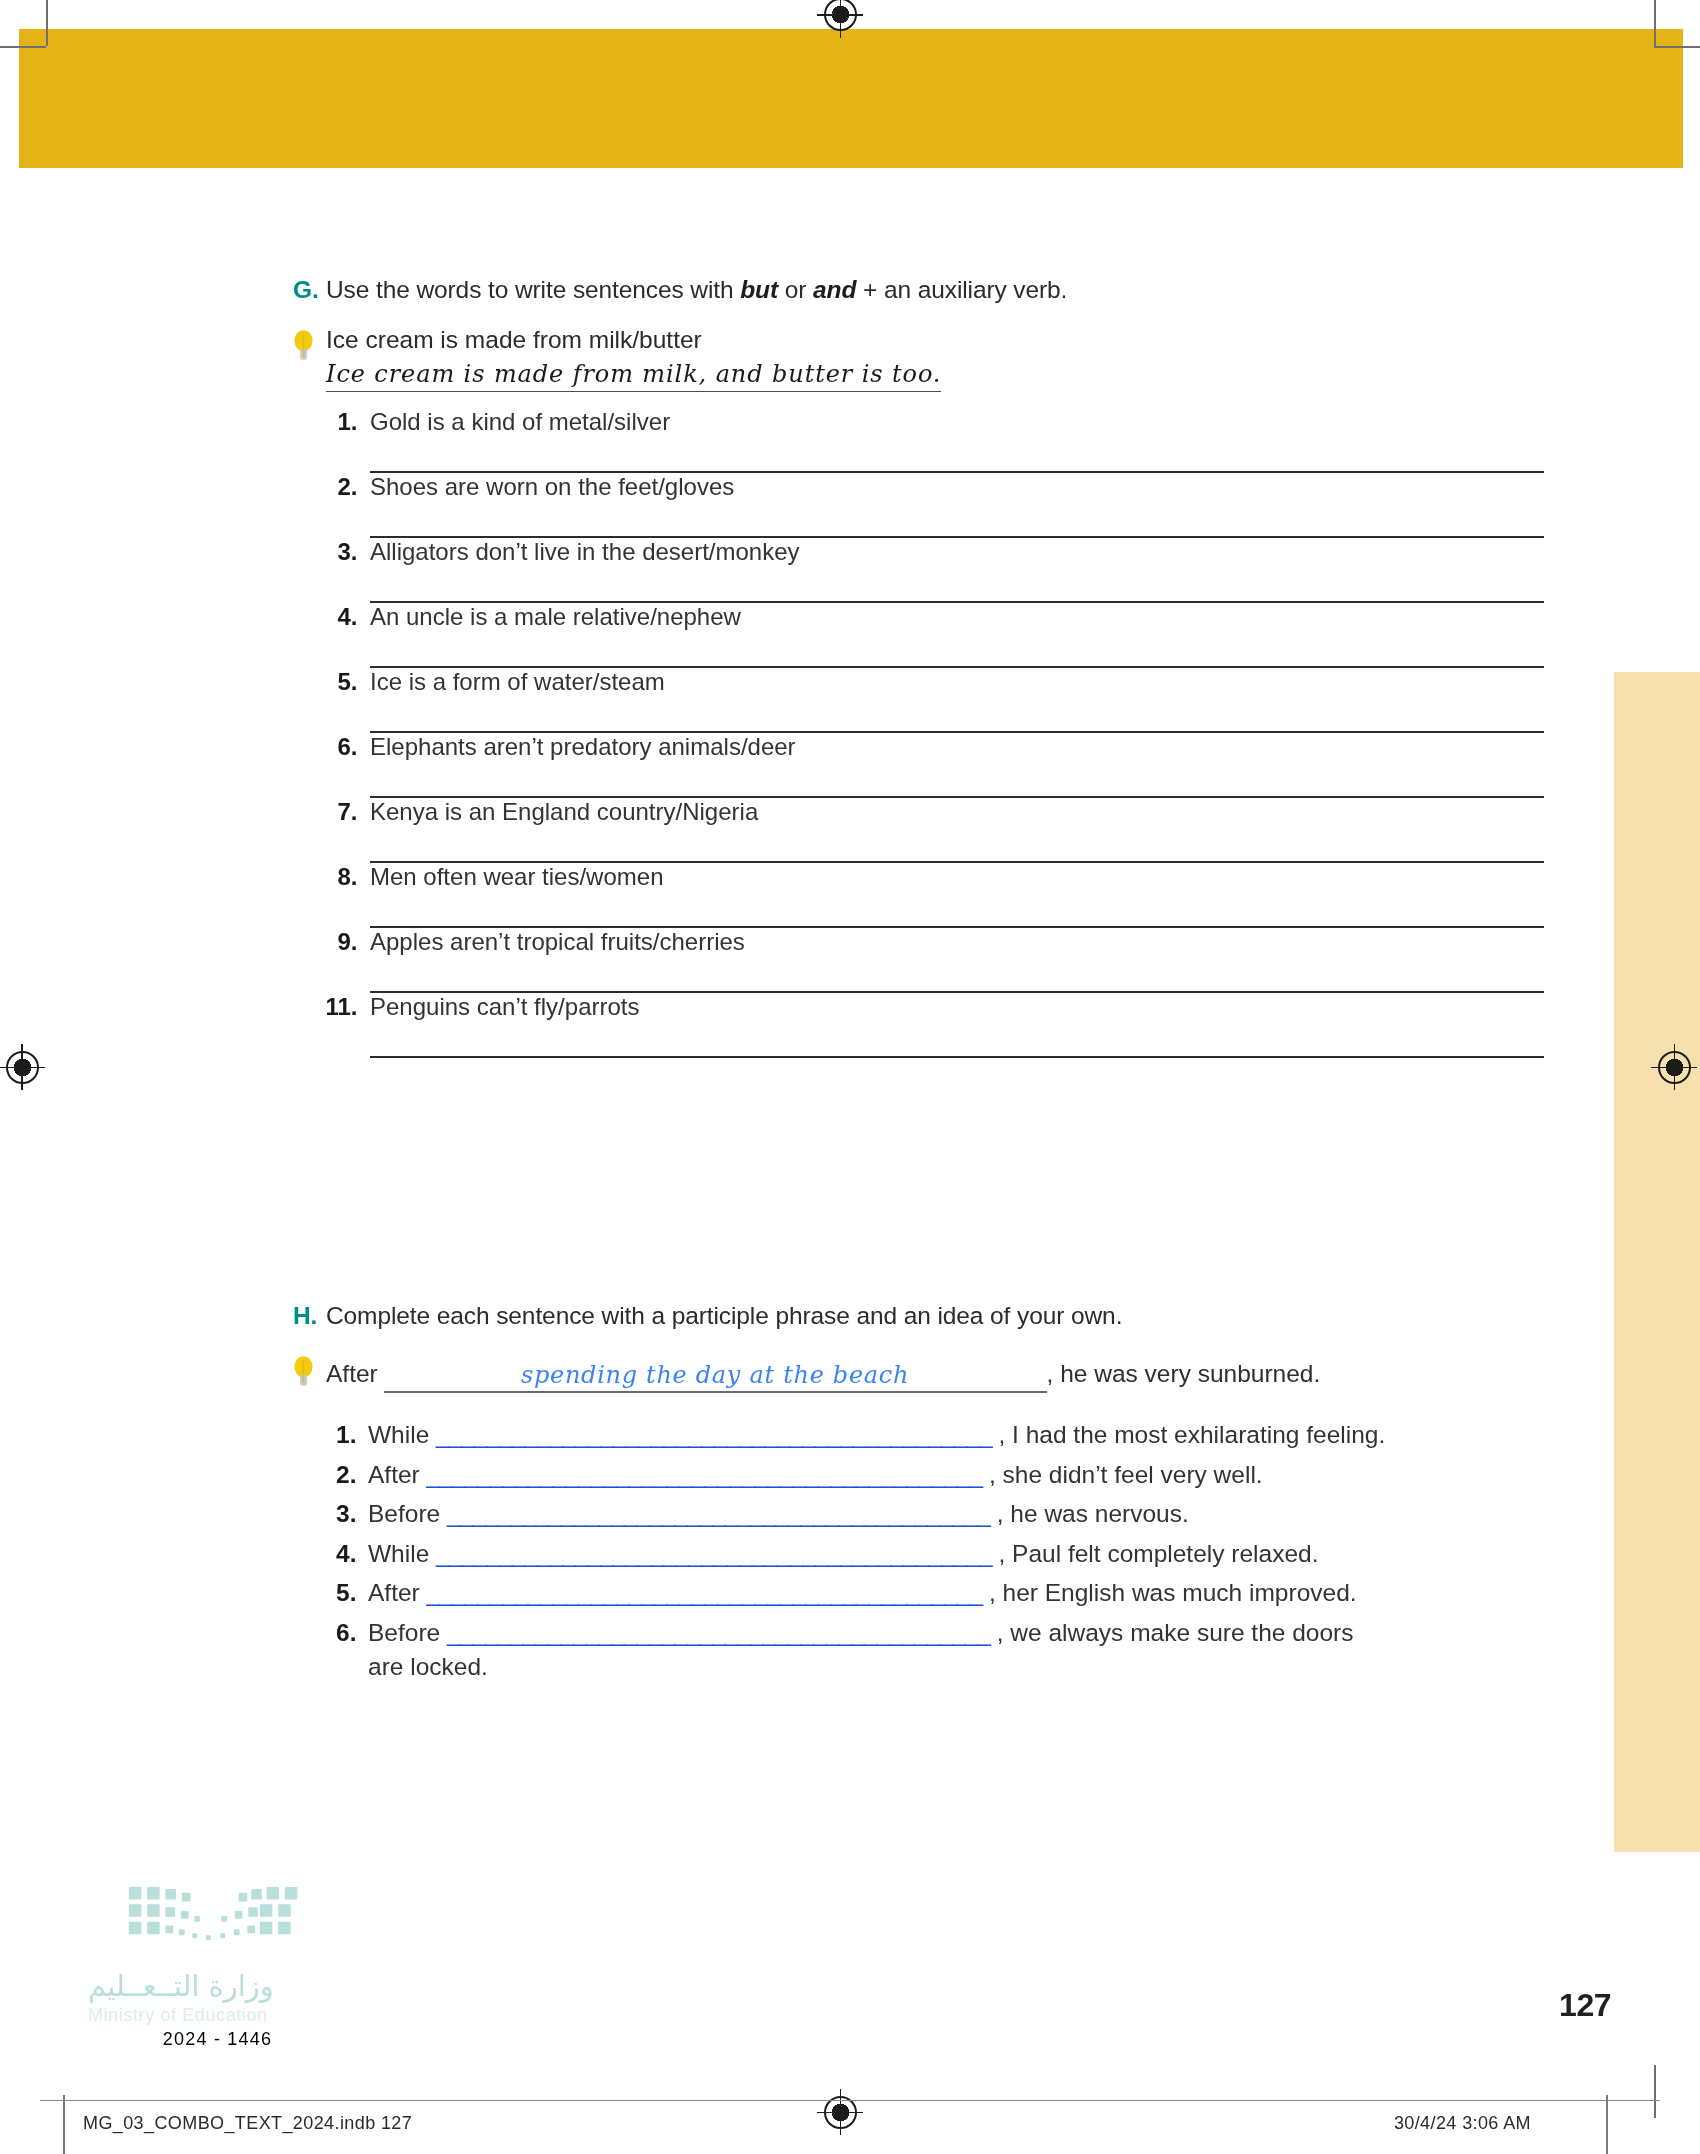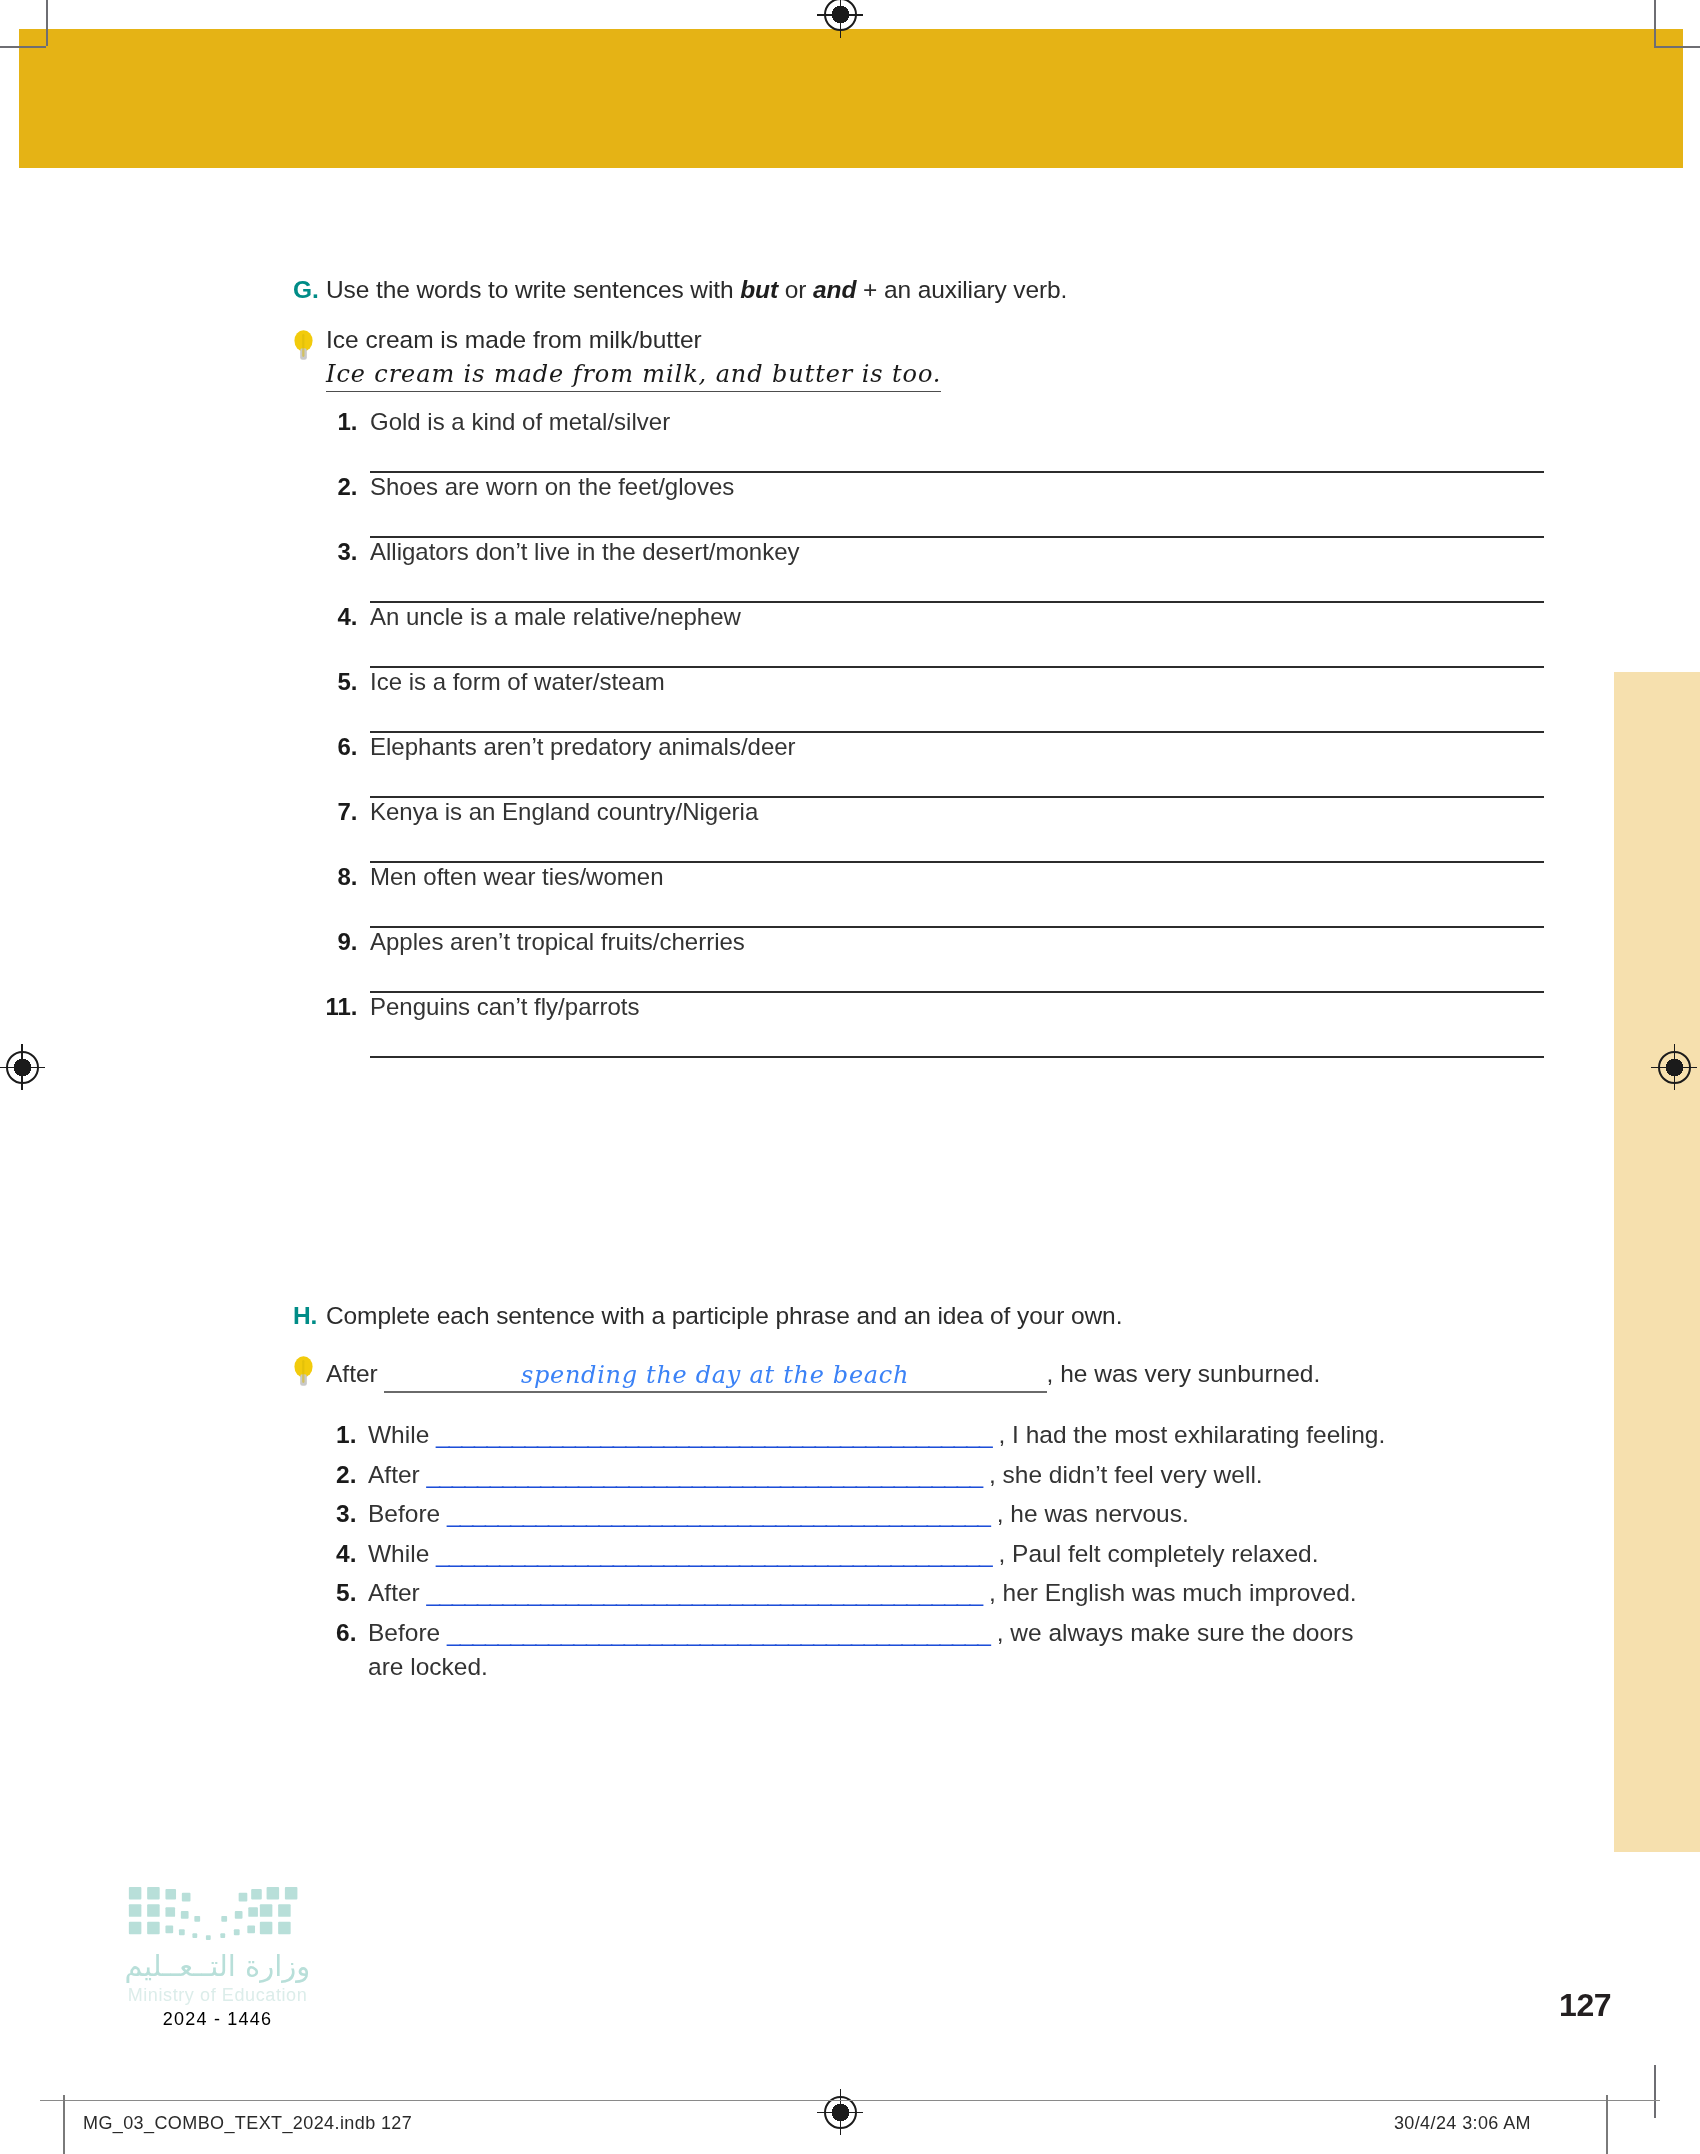--- a/index.html
+++ b/index.html
@@ -211,29 +211,28 @@
   .moe-logo {
     position: absolute;
     left: 88px; top: 1883px;
     width: 259px;
   }
   .moe-dots { width: 183px; height: 60px; display:block; margin-left: 37px; }
   .moe-ar {
     font-size: 29px;
     color: #B8DFD9;
     direction: rtl;
-    text-align: center;
+    text-align: left;
     letter-spacing: 1px;
-    margin-top: 6px;
+    margin-top: 26px;
     font-family: "DejaVu Sans", sans-serif;
   }
   .moe-en {
     font-size: 18px;
     color: #DCEDEA;
-    text-align: center;
     letter-spacing: 0.6px;
     margin-top: 1.9px;
   }
   .moe-yr {
     font-size: 18px;
     color: #000000;
     text-align: center;
     letter-spacing: 1.2px;
     margin-top: 2.9px;
   }

